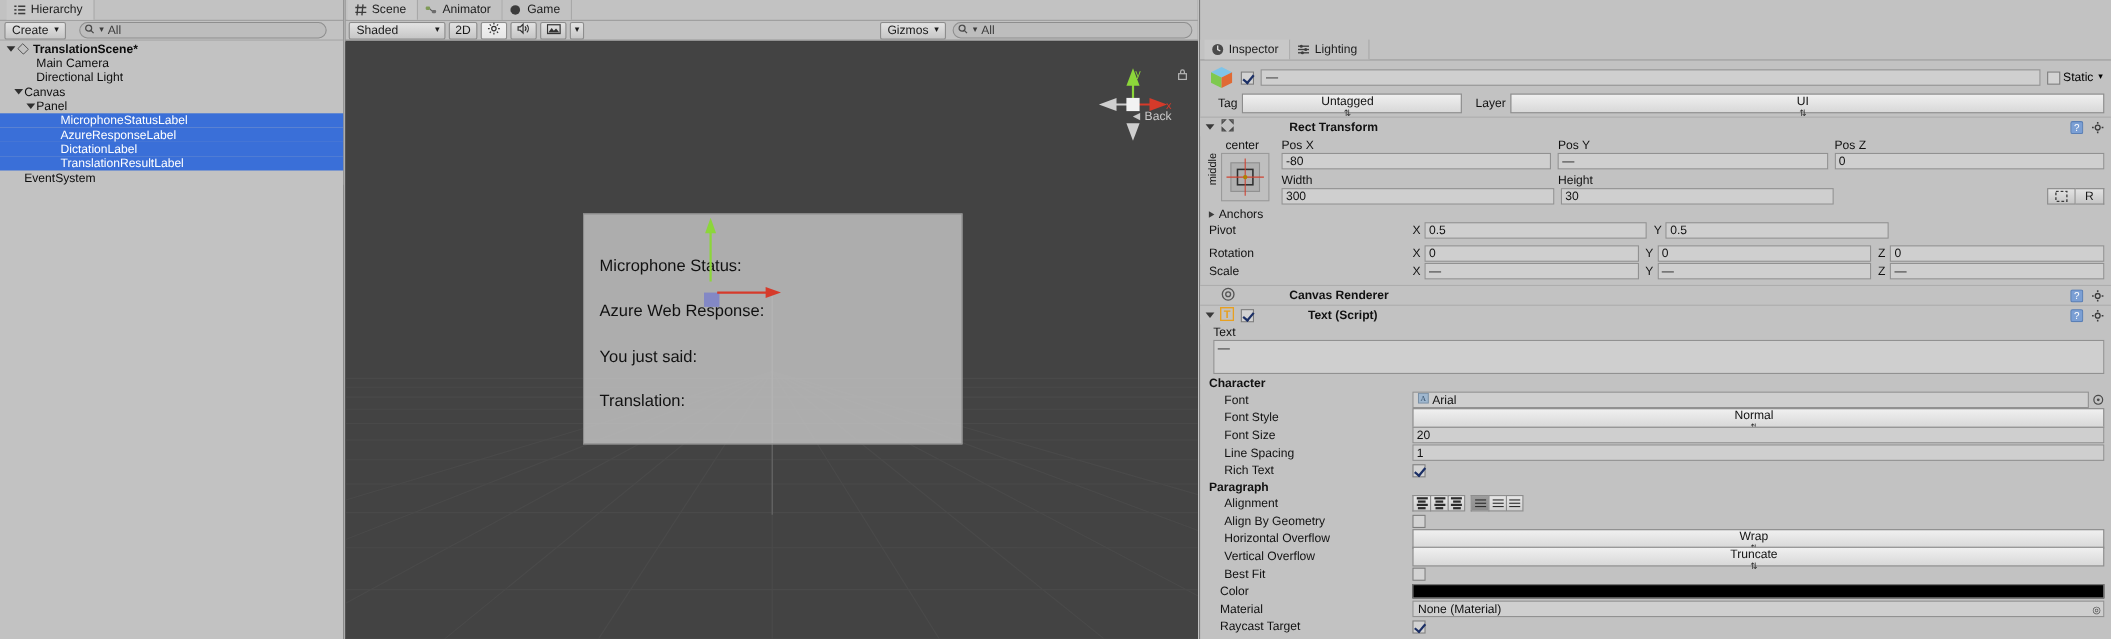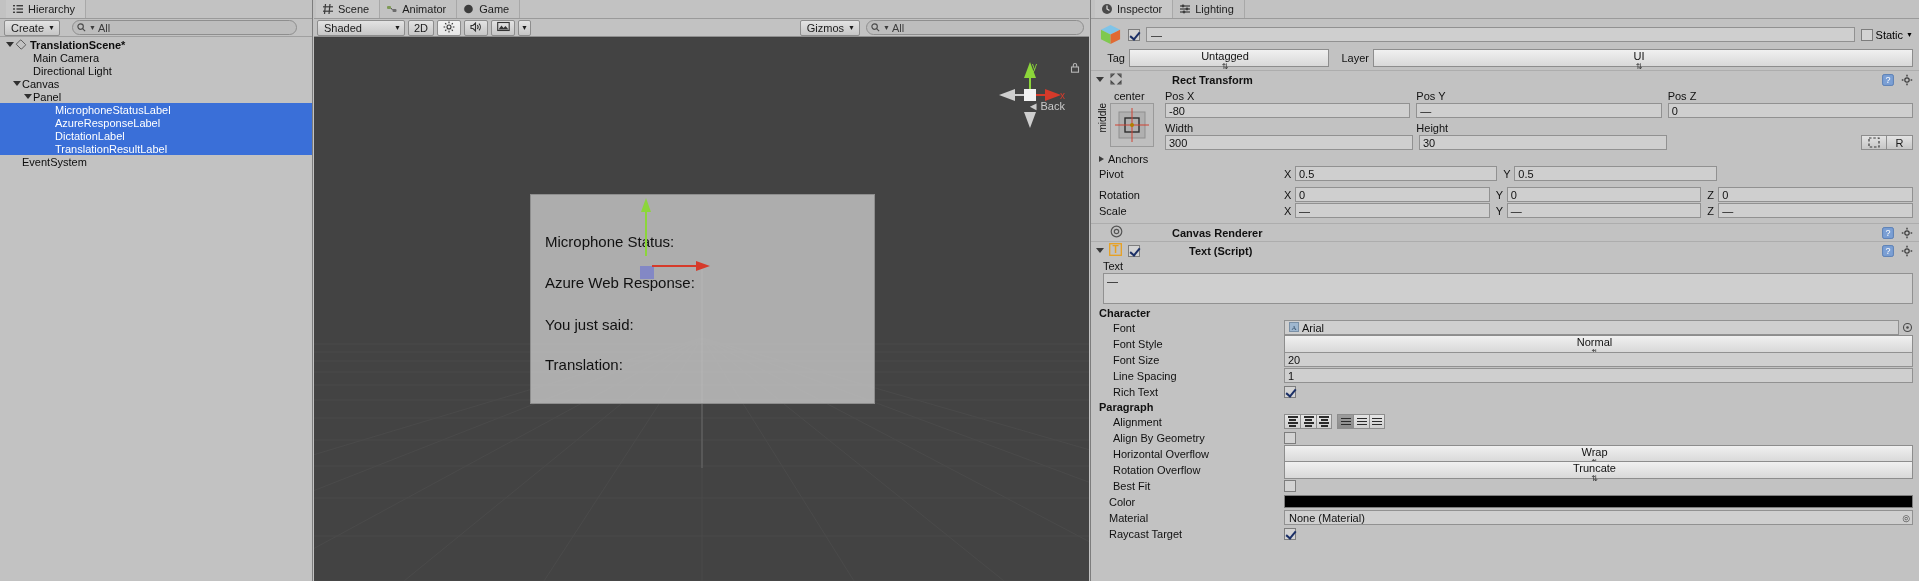--- a/index.html
+++ b/index.html
@@ -144,21 +144,21 @@
     font-size: 11px; color: #c9c9c9;
   }
   .lock-ico { position: absolute; right: 9px; top: 24px; width: 10px; height: 11px; }
 
   
   #inspector {
     position: absolute; left: 1090px; top: 0; width: 829px; height: 581px;
     background: #c2c2c2; border-left: 1px solid #7d7d7d;
     overflow: hidden;
   }
-  #inspector .tabstrip { padding-left: 4px; }
+  #inspector .tabstrip { padding-left: 4px; margin-top: 36px; }
   .insp-body { padding: 0; }
   .insp-row {
     display: flex; align-items: center; height: 15px; margin-top: 1px;
   }
   .insp-head {
     display: flex; align-items: center; gap: 5px;
     height: 18px; padding-left: 5px;
     background: #c2c2c2;
     border-top: 1px solid #adadad;
   }
@@ -860,21 +860,21 @@
 
       <div class="insp-row" style="padding:0 6px 0 8px;">
         <span class="lbl" style="width:185px; padding-left:14px;">Horizontal Overflow</span>
         <div class="popup" style="flex:1;">
           <span>Wrap</span>
           <span class="arr">⇅</span>
         </div>
       </div>
 
       <div class="insp-row" style="padding:0 6px 0 8px;">
-        <span class="lbl" style="width:185px; padding-left:14px;">Rotation Overflow</span>
+        <span class="lbl" style="width:185px; padding-left:14px;">Vertical Overflow</span>
         <div class="popup" style="flex:1;">
           <span>Truncate</span>
           <span class="arr">⇅</span>
         </div>
       </div>
 
       <div class="insp-row" style="padding:0 6px 0 8px;">
         <span class="lbl" style="width:185px; padding-left:14px;">Best Fit</span>
         <div class="cbx"></div>
       </div>

